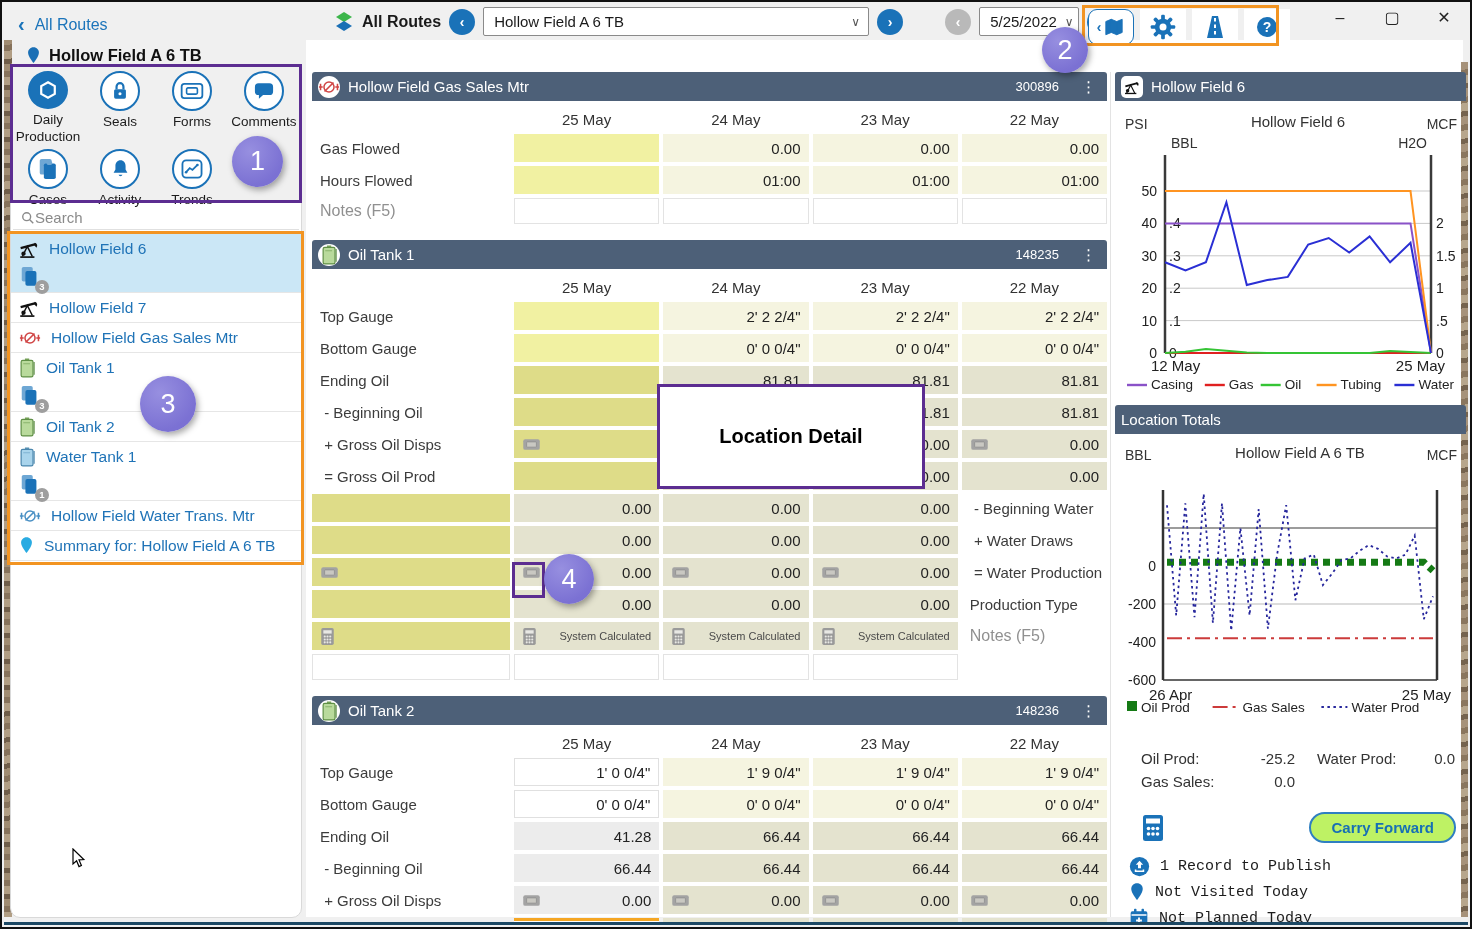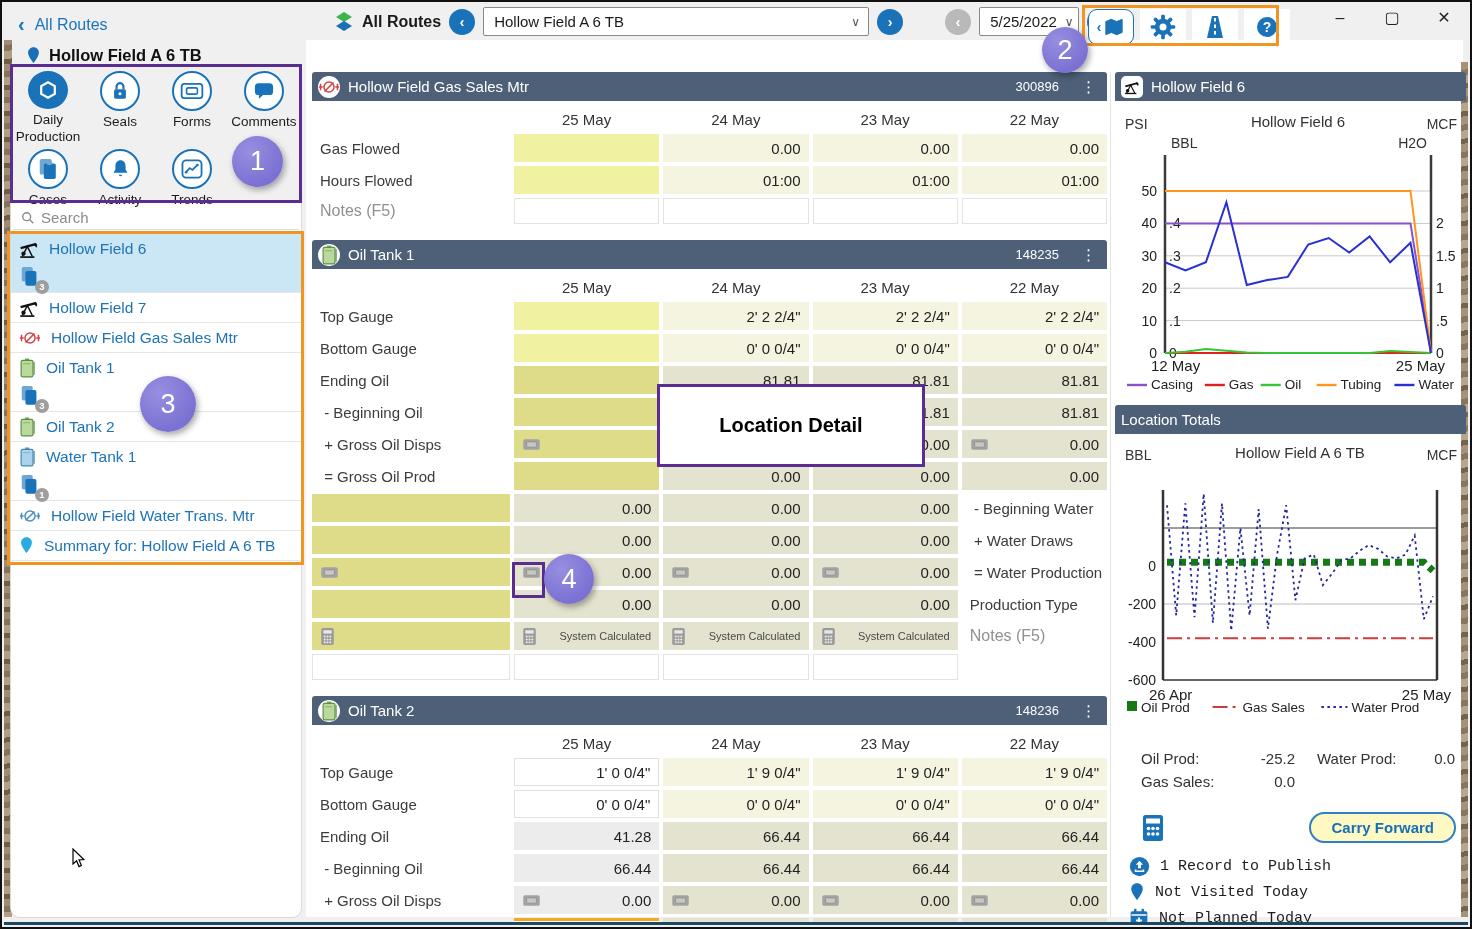--- a/index.html
+++ b/index.html
@@ -36,21 +36,21 @@
   
   .sb-title { position:absolute; left:24px; top:44px; display:flex; align-items:center; gap:8px; z-index:4; }
   .sb-title b { font-size:16.5px; color:#111; }
   .actions { position:absolute; left:8px; top:62px; width:292px; height:139px; z-index:3; }
   .agrid { position:absolute; inset:4px 2px; display:grid; grid-template-columns:repeat(4,1fr); grid-template-rows:78px 64px; }
   .action { display:flex; flex-direction:column; align-items:center; justify-content:flex-start; padding-top:3px; }
   .acirc { width:40px; height:40px; border-radius:50%; border:2px solid #1a72b8; display:flex; align-items:center; justify-content:center; background:#fff; }
   .acirc.filled { background:#1a72b8; }
   .alabel { font-size:13.5px; color:#1c1c1c; margin-top:3px; text-align:center; line-height:1.25; }
   .sidebar-card { position:absolute; left:8px; top:200px; width:292px; bottom:9px; background:#fff; border:1px solid #d9d9d9; border-radius:0 0 10px 10px; z-index:2; }
-  .search { position:absolute; left:2px; right:2px; top:3px; height:24px; display:flex; align-items:center; gap:6px; padding:0 8px; border-bottom:1px solid #e0e0e0; }
+  .search { position:absolute; left:2px; right:2px; top:3px; height:24px; display:flex; align-items:center; padding:0 8px; border-bottom:1px solid #e0e0e0; }
   .search input { border:none; outline:none; font-size:15px; color:#333; width:100%; background:transparent; }
   .search input::placeholder { color:#8a8a8a; }
   .tree { position:absolute; left:0; right:0; top:31px; }
   .titem { border-bottom:1px solid #e6e6e6; }
   .titem .trow { display:flex; align-items:center; gap:10px; height:29px; padding:0 6px 0 8px; font-size:15.5px; color:#1f73b7; }
   .titem.sel { background:#cbe7f6; }
   .badgerow { height:29px; display:flex; align-items:center; padding-left:8px; }
   .clip { position:relative; width:24px; height:26px; }
   .clip .cnum { position:absolute; right:-6px; bottom:-3px; width:14px; height:14px; background:#9e9e9e; color:#fff; border-radius:50%; font-size:9.5px; display:flex; align-items:center; justify-content:center; font-weight:bold; }
 
@@ -81,30 +81,30 @@
   .c-orangetop { border-top:3px solid #f5a623; background:#fff; }
   .cv.sys { font-size:11px; color:#4a4a4a; }
 
   
   .right { position:absolute; left:1113px; top:70px; width:351px; height:850px; overflow:hidden; }
   .rhead { height:29px; background:#4d6078; display:flex; align-items:center; gap:8px; padding:0 10px 0 6px; color:#fff; font-size:15px; border-radius:3px 3px 0 0; }
   .chartbox { width:350px; height:302px; }
   .summary { display:grid; grid-template-columns:82px 72px 108px 52px; margin:34px 0 0 26px; row-gap:6px; font-size:15px; color:#333; }
   .summary .val { text-align:right; }
   .cfrow { display:flex; align-items:center; margin:22px 0 0 26px; }
-  .carrybtn { margin-left:auto; margin-right:10px; border:2px solid #2f7fc1; color:#176fb5; background:#fef9c3; border-radius:16px; font-weight:bold; font-size:15px; padding:5px 20px; }
+  .carrybtn { margin-left:auto; margin-right:10px; border:2px solid #2f7fc1; color:#176fb5; background:#bef264; border-radius:16px; font-weight:bold; font-size:15px; padding:5px 20px; }
   .statuslist { margin:12px 0 0 14px; display:flex; flex-direction:column; gap:4px;font-family:Liberation Mono, monospace; }
   .statusrow { display:flex; align-items:center; gap:10px; font-size:15px; color:#1c1c1c; height:22px; }
 
   
   .ann { position:absolute; z-index:20; pointer-events:none; }
   .annbox-purple { border:3px solid #5c2d91; }
   .annbox-orange { border:3px solid #f29422; }
   .anncirc { border-radius:50%; background:radial-gradient(circle at 35% 30%, #978fe0, #7b71d3 70%); color:#fff; display:flex; align-items:center; justify-content:center; font-size:27px; box-shadow:2px 3px 6px rgba(0,0,0,.35); }
-  .locdetail { position:absolute; left:655px; top:382px; width:268px; height:83px; background:#fff; border:3px solid #5c2d91; z-index:15; display:flex; align-items:center; justify-content:center; font-size:20px; font-weight:bold; color:#000; }
+  .locdetail { position:absolute; left:655px; top:382px; width:268px; height:105px; background:#fff; border:3px solid #5c2d91; z-index:15; display:flex; align-items:center; justify-content:center; font-size:20px; font-weight:bold; color:#000; }
   .cursor { position:absolute; left:70px; top:846px; z-index:30; }
   .ic { display:inline-flex; align-items:center; justify-content:center; }
   svg { display:block; }
   text { font-family:"Liberation Sans", sans-serif; }
 </style>
 </head>
 <body>
 
 <div class="window">
 

